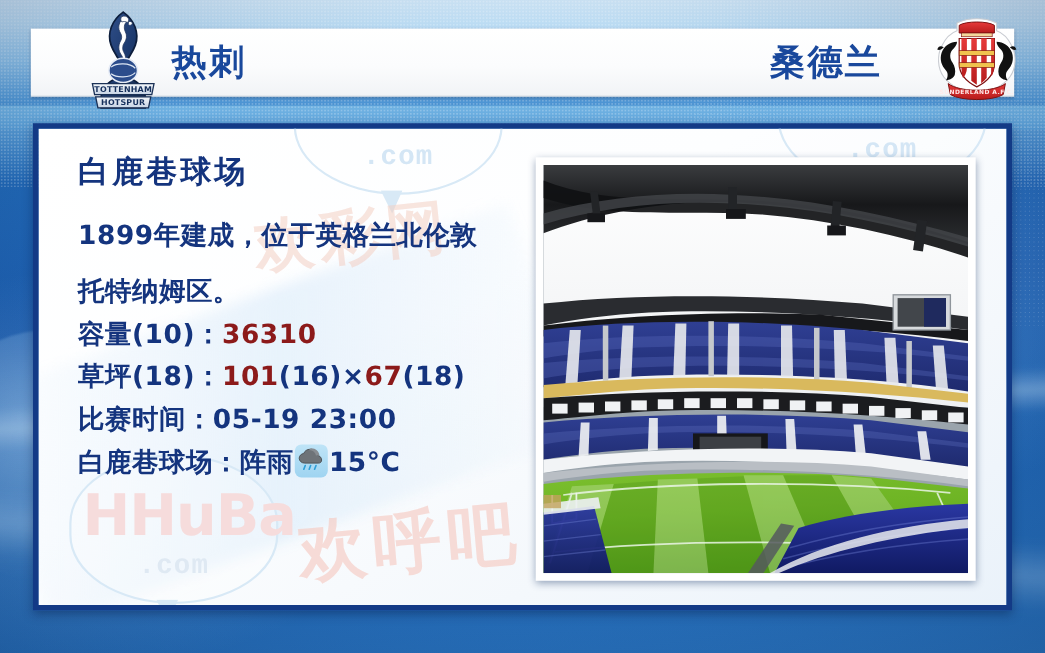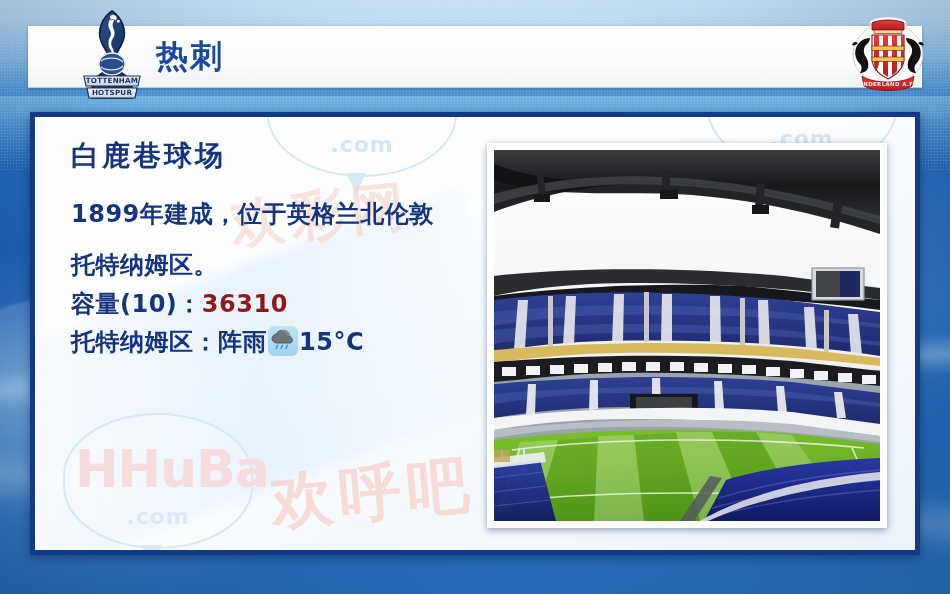--- a/index.html
+++ b/index.html
@@ -105,21 +105,21 @@
     background:rgba(255,255,255,.25);
   }
   .bubble::after{
     content:""; position:absolute; left:50%; bottom:-30px; margin-left:-16px;
     border-left:16px solid transparent; border-right:4px solid transparent;
     border-top:32px solid #d8e9f6;
     clip-path:polygon(0 0,100% 0,28% 100%);
   }
   .bubble .dotcom{
     position:absolute; left:0; right:0; bottom:18px; text-align:center;
-    font-size:22px; font-weight:bold; color:#d4e6f5; letter-spacing:1px;
+    font-size:25px; font-weight:bold; color:#d4e6f5; letter-spacing:1px;font-family:Liberation Mono, monospace;
   }
   .wm-huba{
     font-size:52px; font-weight:bold; letter-spacing:-1px;
     font-family:"DejaVu Sans","Liberation Sans",sans-serif;
   }
   .wm-cn{
     font-size:54px; font-weight:bold; letter-spacing:6px;
   }
 
   
@@ -165,20 +165,21 @@
   <div class="bg-dots"></div>
   <div class="bg-grid-r"></div>
   <div class="bg-orb"></div>
   <div class="bg-stripe-a"></div>
   <div class="bg-stripe-b"></div>
   <div class="bg-vign"></div>
 </div>
 
 <div id="header">
   <div class="home-name">热刺</div>
+  <div class="away-name">桑德兰</div>
 </div>
 
 <div class="crest" id="crest-home">
   <svg viewBox="0 0 68 96" width="68" height="96">
     <defs>
       <linearGradient id="spursBlue" x1="0" y1="0" x2="1" y2="1">
         <stop offset="0" stop-color="#34548f"></stop>
         <stop offset="0.5" stop-color="#1d3a6e"></stop>
         <stop offset="1" stop-color="#122647"></stop>
       </linearGradient>
@@ -267,24 +268,30 @@
 
   <div id="info">
     <div class="stadium-title">白鹿巷球场</div>
     <div class="desc">1899年建成，位于英格兰北伦敦</div>
     <div class="desc">托特纳姆区。</div>
 
     <div class="row">
       <span>容量(10)：</span><span class="val">36310</span>
     </div>
 
-
-
     <div class="row">
-      <span>托特纳姆区：</span><span>阵雨</span><span class="wx-icon">
+      <span>草坪(18)：</span><span class="val">101</span><span>(16)</span><span>×</span><span class="val">67</span><span>(18)</span>
+    </div>
+
+    <div class="row">
+      <span>比赛时间：</span><span class="val-sm">05-19 23:00</span>
+    </div>
+
+    <div class="row">
+      <span>白鹿巷球场：</span><span>阵雨</span><span class="wx-icon">
         <svg viewBox="0 0 30 30" width="30" height="30">
           <path d="M9 17 C6.2 17 4 15 4 12.6 C4 10.4 5.8 8.5 8.1 8.3 C8.9 6 11.2 4.4 13.9 4.4 C17.2 4.4 19.9 6.8 20.3 9.9 C22.6 10.2 24.4 12 24.4 14.2 C24.4 15.8 23.3 17 21.6 17 Z" fill="#6e7378" stroke="#4e5357" stroke-width="0.9" stroke-linejoin="round"></path>
           <path d="M15 3.6 C18.9 3.6 22 6.4 22.4 10 L19.2 10 C18.6 7.2 16.1 5.1 13 5.4 C13.5 4.3 14.2 3.6 15 3.6 Z" fill="#878c91"></path>
           <g stroke="#2f9fd8" stroke-width="1.5" stroke-linecap="round">
             <line x1="9.5" y1="19.2" x2="8.2" y2="22.6"></line>
             <line x1="14.4" y1="19.2" x2="13.1" y2="22.6"></line>
             <line x1="19.3" y1="19.2" x2="18" y2="22.6"></line>
           </g>
         </svg>
       </span><span>15°C</span>

